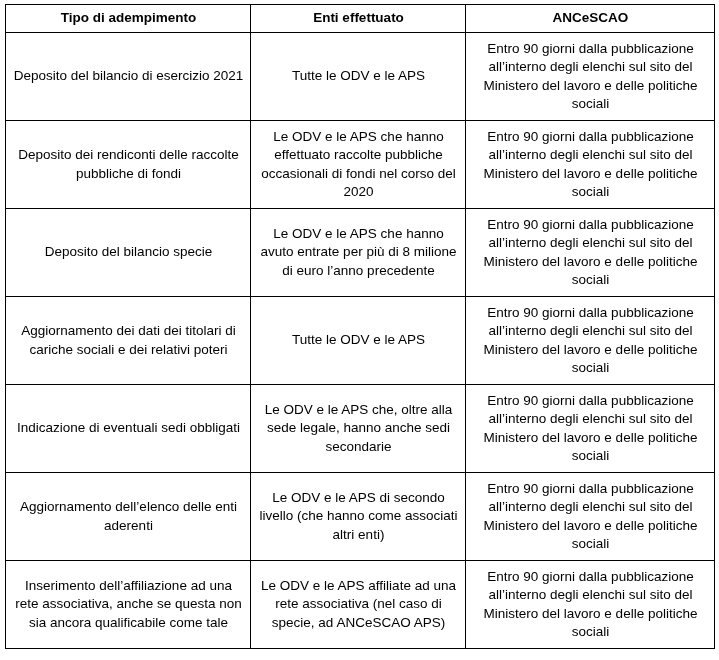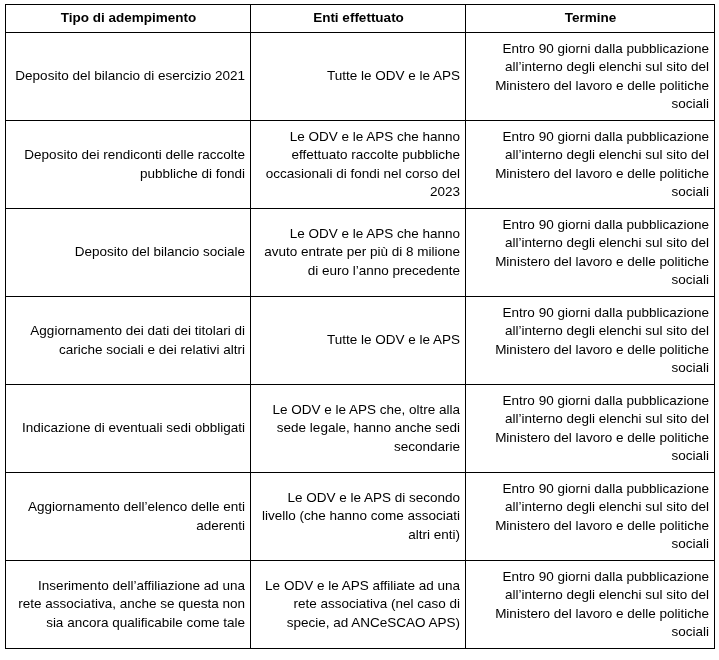--- a/index.html
+++ b/index.html
@@ -40,21 +40,21 @@
     box-sizing: border-box;
   }
   table.compliance-table th {
     text-align: center;
     font-weight: bold;
     height: 28px;
     padding-top: 3px;
     padding-bottom: 3px;
   }
   table.compliance-table td {
-    text-align: right;
+    text-align: center;
   }
   table.compliance-table tbody tr {
     height: 88px;
   }
   .cell-text {
     display: block;
     white-space: pre-line;
   }
 </style>
 </head>
@@ -64,60 +64,60 @@
   <table class="compliance-table">
     <colgroup>
       <col class="c1">
       <col class="c2">
       <col class="c3">
     </colgroup>
     <thead>
       <tr>
         <th>Tipo di adempimento</th>
         <th>Enti effettuato</th>
-        <th>Termine</th>
+        <th>ANCeSCAO</th>
       </tr>
     </thead>
     <tbody>
       <tr>
         <td>
             <span class="cell-text">Deposito del bilancio di esercizio 2021</span>
           </td>
         <td>
             <span class="cell-text">Tutte le ODV e le APS</span>
           </td>
         <td>
             <span class="cell-text">Entro 90 giorni dalla pubblicazione all’interno degli elenchi sul sito del Ministero del lavoro e delle politiche sociali</span>
           </td>
       </tr>
       <tr>
         <td>
             <span class="cell-text">Deposito dei rendiconti delle raccolte pubbliche di fondi</span>
           </td>
         <td>
-            <span class="cell-text">Le ODV e le APS che hanno effettuato raccolte pubbliche occasionali di fondi nel corso del 2023</span>
+            <span class="cell-text">Le ODV e le APS che hanno effettuato raccolte pubbliche occasionali di fondi nel corso del 2020</span>
           </td>
         <td>
             <span class="cell-text">Entro 90 giorni dalla pubblicazione all’interno degli elenchi sul sito del Ministero del lavoro e delle politiche sociali</span>
           </td>
       </tr>
       <tr>
         <td>
-            <span class="cell-text">Deposito del bilancio sociale</span>
+            <span class="cell-text">Deposito del bilancio specie</span>
           </td>
         <td>
             <span class="cell-text">Le ODV e le APS che hanno avuto entrate per più di 8 milione di euro l’anno precedente</span>
           </td>
         <td>
             <span class="cell-text">Entro 90 giorni dalla pubblicazione all’interno degli elenchi sul sito del Ministero del lavoro e delle politiche sociali</span>
           </td>
       </tr>
       <tr>
         <td>
-            <span class="cell-text">Aggiornamento dei dati dei titolari di cariche sociali e dei relativi altri</span>
+            <span class="cell-text">Aggiornamento dei dati dei titolari di cariche sociali e dei relativi poteri</span>
           </td>
         <td>
             <span class="cell-text">Tutte le ODV e le APS</span>
           </td>
         <td>
             <span class="cell-text">Entro 90 giorni dalla pubblicazione all’interno degli elenchi sul sito del Ministero del lavoro e delle politiche sociali</span>
           </td>
       </tr>
       <tr>
         <td>

